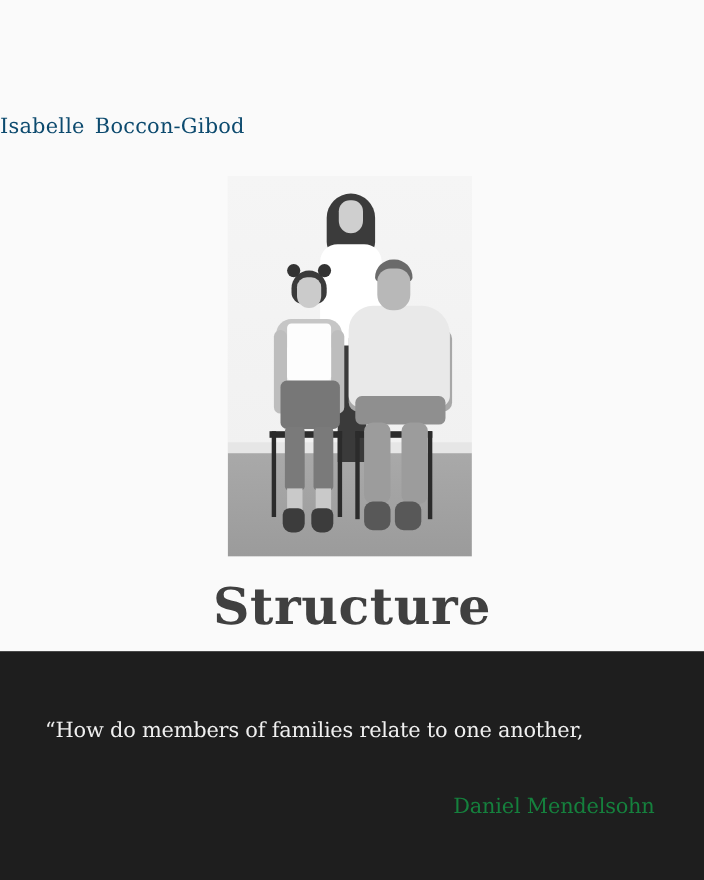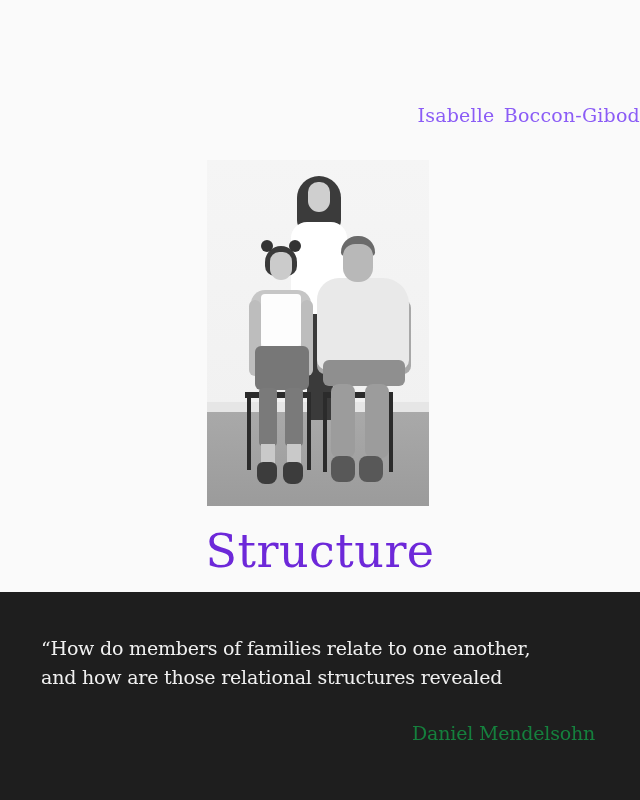--- a/index.html
+++ b/index.html
@@ -8,23 +8,23 @@
       background: #fafafa;
       font-family: "DejaVu Serif", serif;
       position: relative;
     }
     .cover-top {
       position: absolute; left: 0; top: 0; width: 640px; height: 592px;
       background: #fafafa;
     }
     .author {
       position: absolute; top: 104px; left: 0; width: 640px;
-      text-align: right;
+      text-align: left;
       font-family: "DejaVu Serif", serif;
-      font-size: 19px; color: #8b5cf6; letter-spacing: 0.2px;
+      font-size: 19px; color: #0c4a6e; letter-spacing: 0.2px;
       font-weight: normal;
       word-spacing: 3px;
     }
     .photo {
       position: absolute; left: 207px; top: 160px; width: 222px; height: 346px;
       background: #f3f3f3; overflow: hidden;
     }
     .wall { position: absolute; left: 0; top: 0; width: 222px; height: 252px;
       background: linear-gradient(180deg, #f5f5f5 0%, #f1f1f1 100%); }
     .baseboard { position: absolute; left: 0; top: 242px; width: 222px; height: 10px; background: #e6e6e6; }
@@ -66,33 +66,33 @@
     .f-arm-l { left: 110px; top: 140px; width: 16px; height: 74px; background: #a8a8a8; border-radius: 8px; }
     .f-arm-r { left: 188px; top: 140px; width: 16px; height: 74px; background: #a8a8a8; border-radius: 8px; }
     .f-shorts { left: 116px; top: 200px; width: 82px; height: 26px; background: #8f8f8f; border-radius: 6px; }
     .f-shin-l { left: 124px; top: 224px; width: 24px; height: 74px; background: #9c9c9c; border-radius: 8px; }
     .f-shin-r { left: 158px; top: 224px; width: 24px; height: 74px; background: #9c9c9c; border-radius: 8px; }
     .f-shoe-l { left: 124px; top: 296px; width: 24px; height: 26px; background: #585858; border-radius: 8px; }
     .f-shoe-r { left: 152px; top: 296px; width: 24px; height: 26px; background: #585858; border-radius: 8px; }
 
     .title {
       position: absolute; top: 524px; left: 0; width: 640px; text-align: center;
-      font-family: "DejaVu Serif", serif; font-size: 46px; color: #6d28d9;
-      font-weight: normal; letter-spacing: 0.5px;
+      font-family: "DejaVu Serif", serif; font-size: 46px; color: #404040;
+      font-weight: bold; letter-spacing: 0.5px;
     }
     .quote-band {
       position: absolute; left: 0; top: 592px; width: 640px; height: 208px;
       background: #1e1e1e;
     }
     .quote {
       position: absolute; left: 41px; top: 634px; width: 570px;
       font-family: "DejaVu Serif", serif; font-size: 19px; line-height: 29px;
       color: #f0f0f0; font-weight: normal; letter-spacing: -0.2px;
     }
-    .quote-line { display: block; white-space: nowrap; }
+    .quote-line { display: block; white-space: nowrap; margin-top: 16px; }
     .attribution {
       position: absolute; right: 45px; top: 722px;
       font-family: "DejaVu Serif", serif; font-size: 19px; color: #15803d;
       white-space: nowrap; letter-spacing: -0.2px;
     }
   </style>
 </head>
 <body>
 
 <div class="cover-top"></div>
@@ -143,16 +143,15 @@
   <div class="shape f-hair"></div>
   <div class="shape f-face"></div>
 </div>
 
 <div class="title">Structure</div>
 
 <div class="quote-band"></div>
 
 <div class="quote">
   <span class="quote-line">“How do members of families relate to one another,</span>
-  <span class="quote-line">and how are those relational structures revealed</span>
 </div>
 
 <div class="attribution">Daniel Mendelsohn</div>
 
 </body></html>

